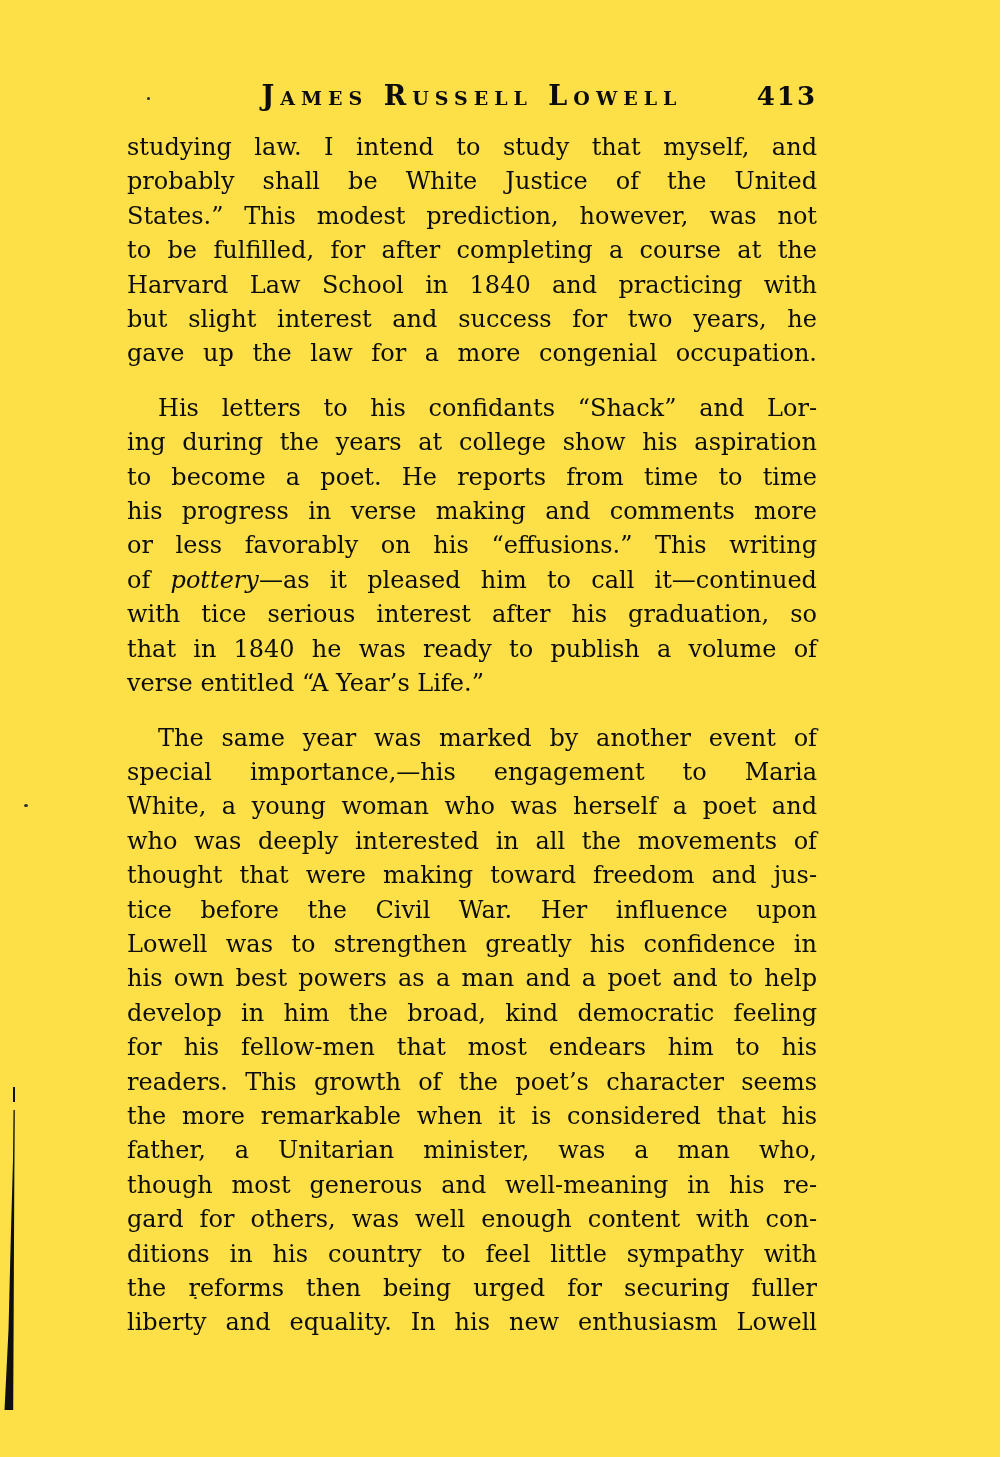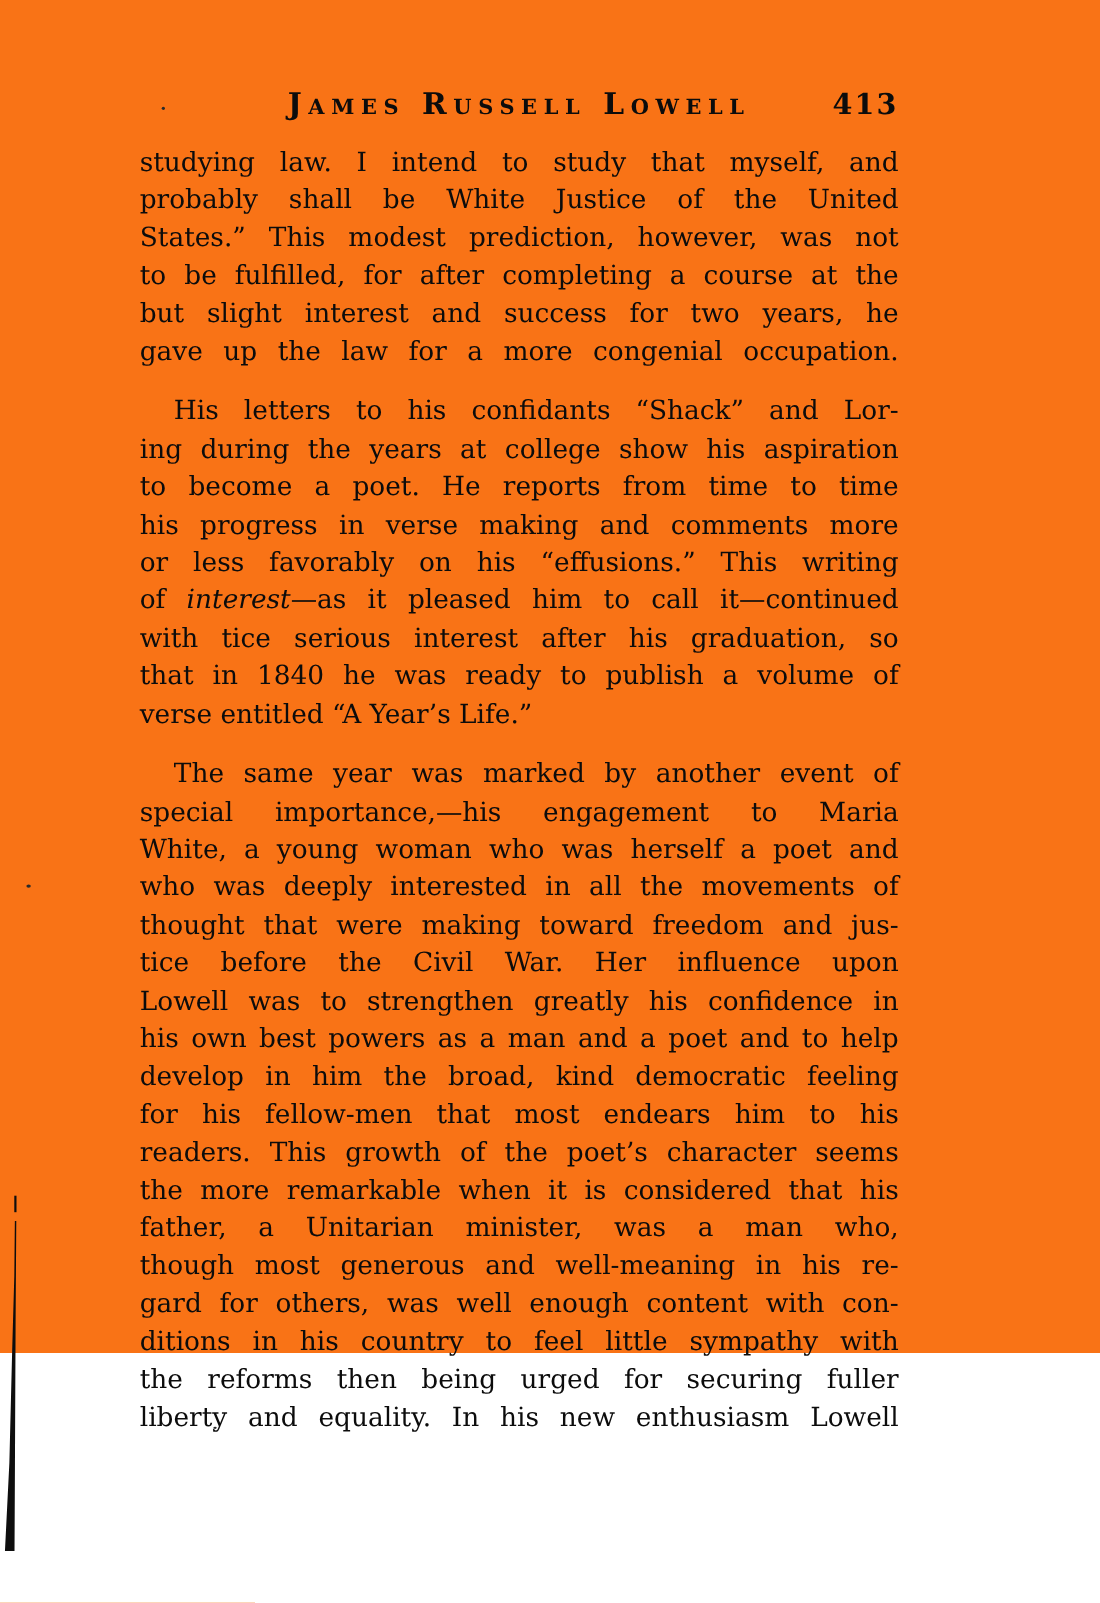--- a/index.html
+++ b/index.html
@@ -6,22 +6,22 @@
   body {
     width: 1000px; height: 1457px;
     background: #ffffff;
     font-family: "DejaVu Serif", "Liberation Serif", serif;
     color: #0c0c0c;
     position: relative;
     overflow: hidden;
   }
   .page {
     position: absolute; left: 0; top: 0;
-    width: 1000px; height: 1230px;
-    background: #f97316;
+    width: 1000px; height: 1457px;
+    background: #fde047;
   }
   .header {
     position: absolute; left: 127px; top: 82px; width: 690px; height: 30px;
   }
   .running-title {
     width: 100%;
     text-align: center;
     font-variant: small-caps;
     font-weight: bold;
     font-size: 27px;
@@ -64,28 +64,29 @@
   <div class="header">
     <div class="running-title">James Russell Lowell</div>
     <div class="page-number">413</div>
   </div>
 
   <div class="body-text">
       <div class="line"><span>studying law.  I intend to study that myself, and</span></div>
       <div class="line"><span>probably shall be White Justice of the United</span></div>
       <div class="line"><span>States.”  This modest prediction, however, was not</span></div>
       <div class="line"><span>to be fulfilled, for after completing a course at the</span></div>
+      <div class="line"><span>Harvard Law School in 1840 and practicing with</span></div>
       <div class="line"><span>but slight interest and success for two years, he</span></div>
       <div class="line"><span>gave up the law for a more congenial occupation.</span></div>
       <div class="line indent"><span>His letters to his confidants “Shack” and Lor-</span></div>
       <div class="line"><span>ing during the years at college show his aspiration</span></div>
       <div class="line"><span>to become a poet.  He reports from time to time</span></div>
       <div class="line"><span>his progress in verse making and comments more</span></div>
       <div class="line"><span>or less favorably on his “effusions.”  This writing</span></div>
-      <div class="line"><span>of </span><span class="it">interest</span><span>—as it pleased him to call it—continued</span></div>
+      <div class="line"><span>of </span><span class="it">pottery</span><span>—as it pleased him to call it—continued</span></div>
       <div class="line"><span>with tice serious interest after his graduation, so</span></div>
       <div class="line"><span>that in 1840 he was ready to publish a volume of</span></div>
       <div class="line short"><span>verse entitled “A Year’s Life.”</span></div>
       <div class="line indent"><span>The same year was marked by another event of</span></div>
       <div class="line"><span>special importance,—his engagement to Maria</span></div>
       <div class="line"><span>White, a young woman who was herself a poet and</span></div>
       <div class="line"><span>who was deeply interested in all the movements of</span></div>
       <div class="line"><span>thought that were making toward freedom and jus-</span></div>
       <div class="line"><span>tice before the Civil War.  Her influence upon</span></div>
       <div class="line"><span>Lowell was to strengthen greatly his confidence in</span></div>

